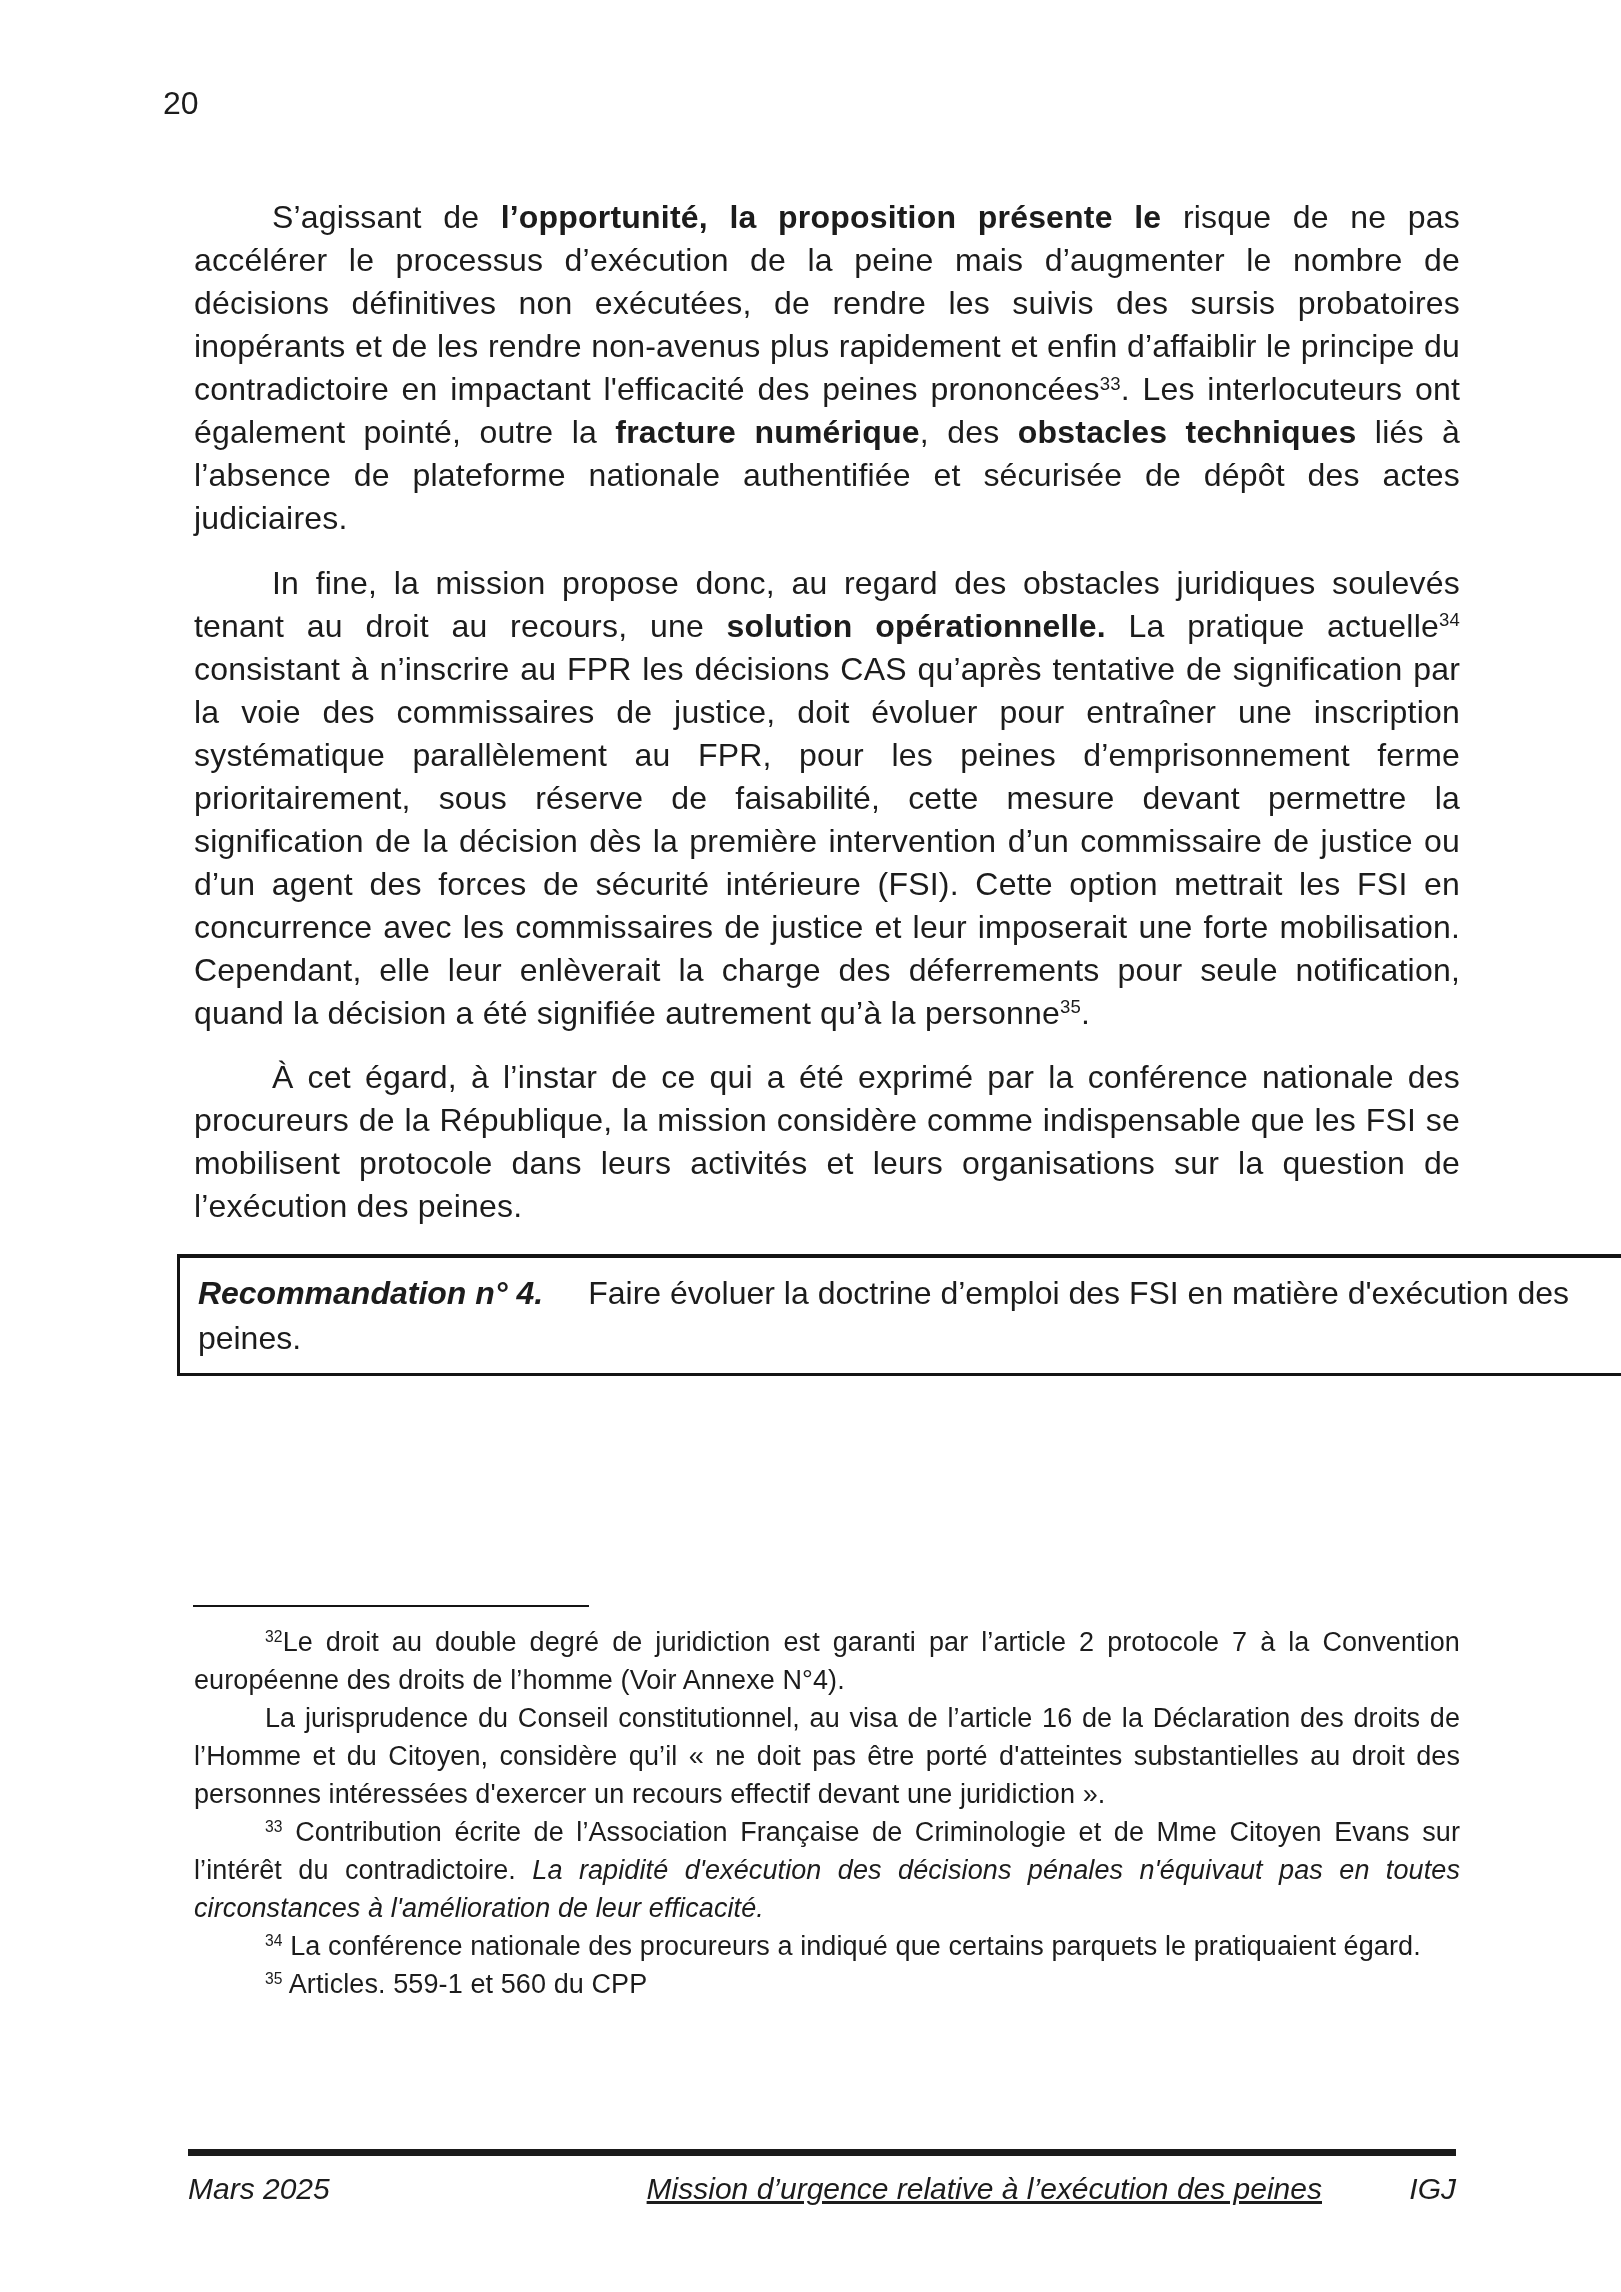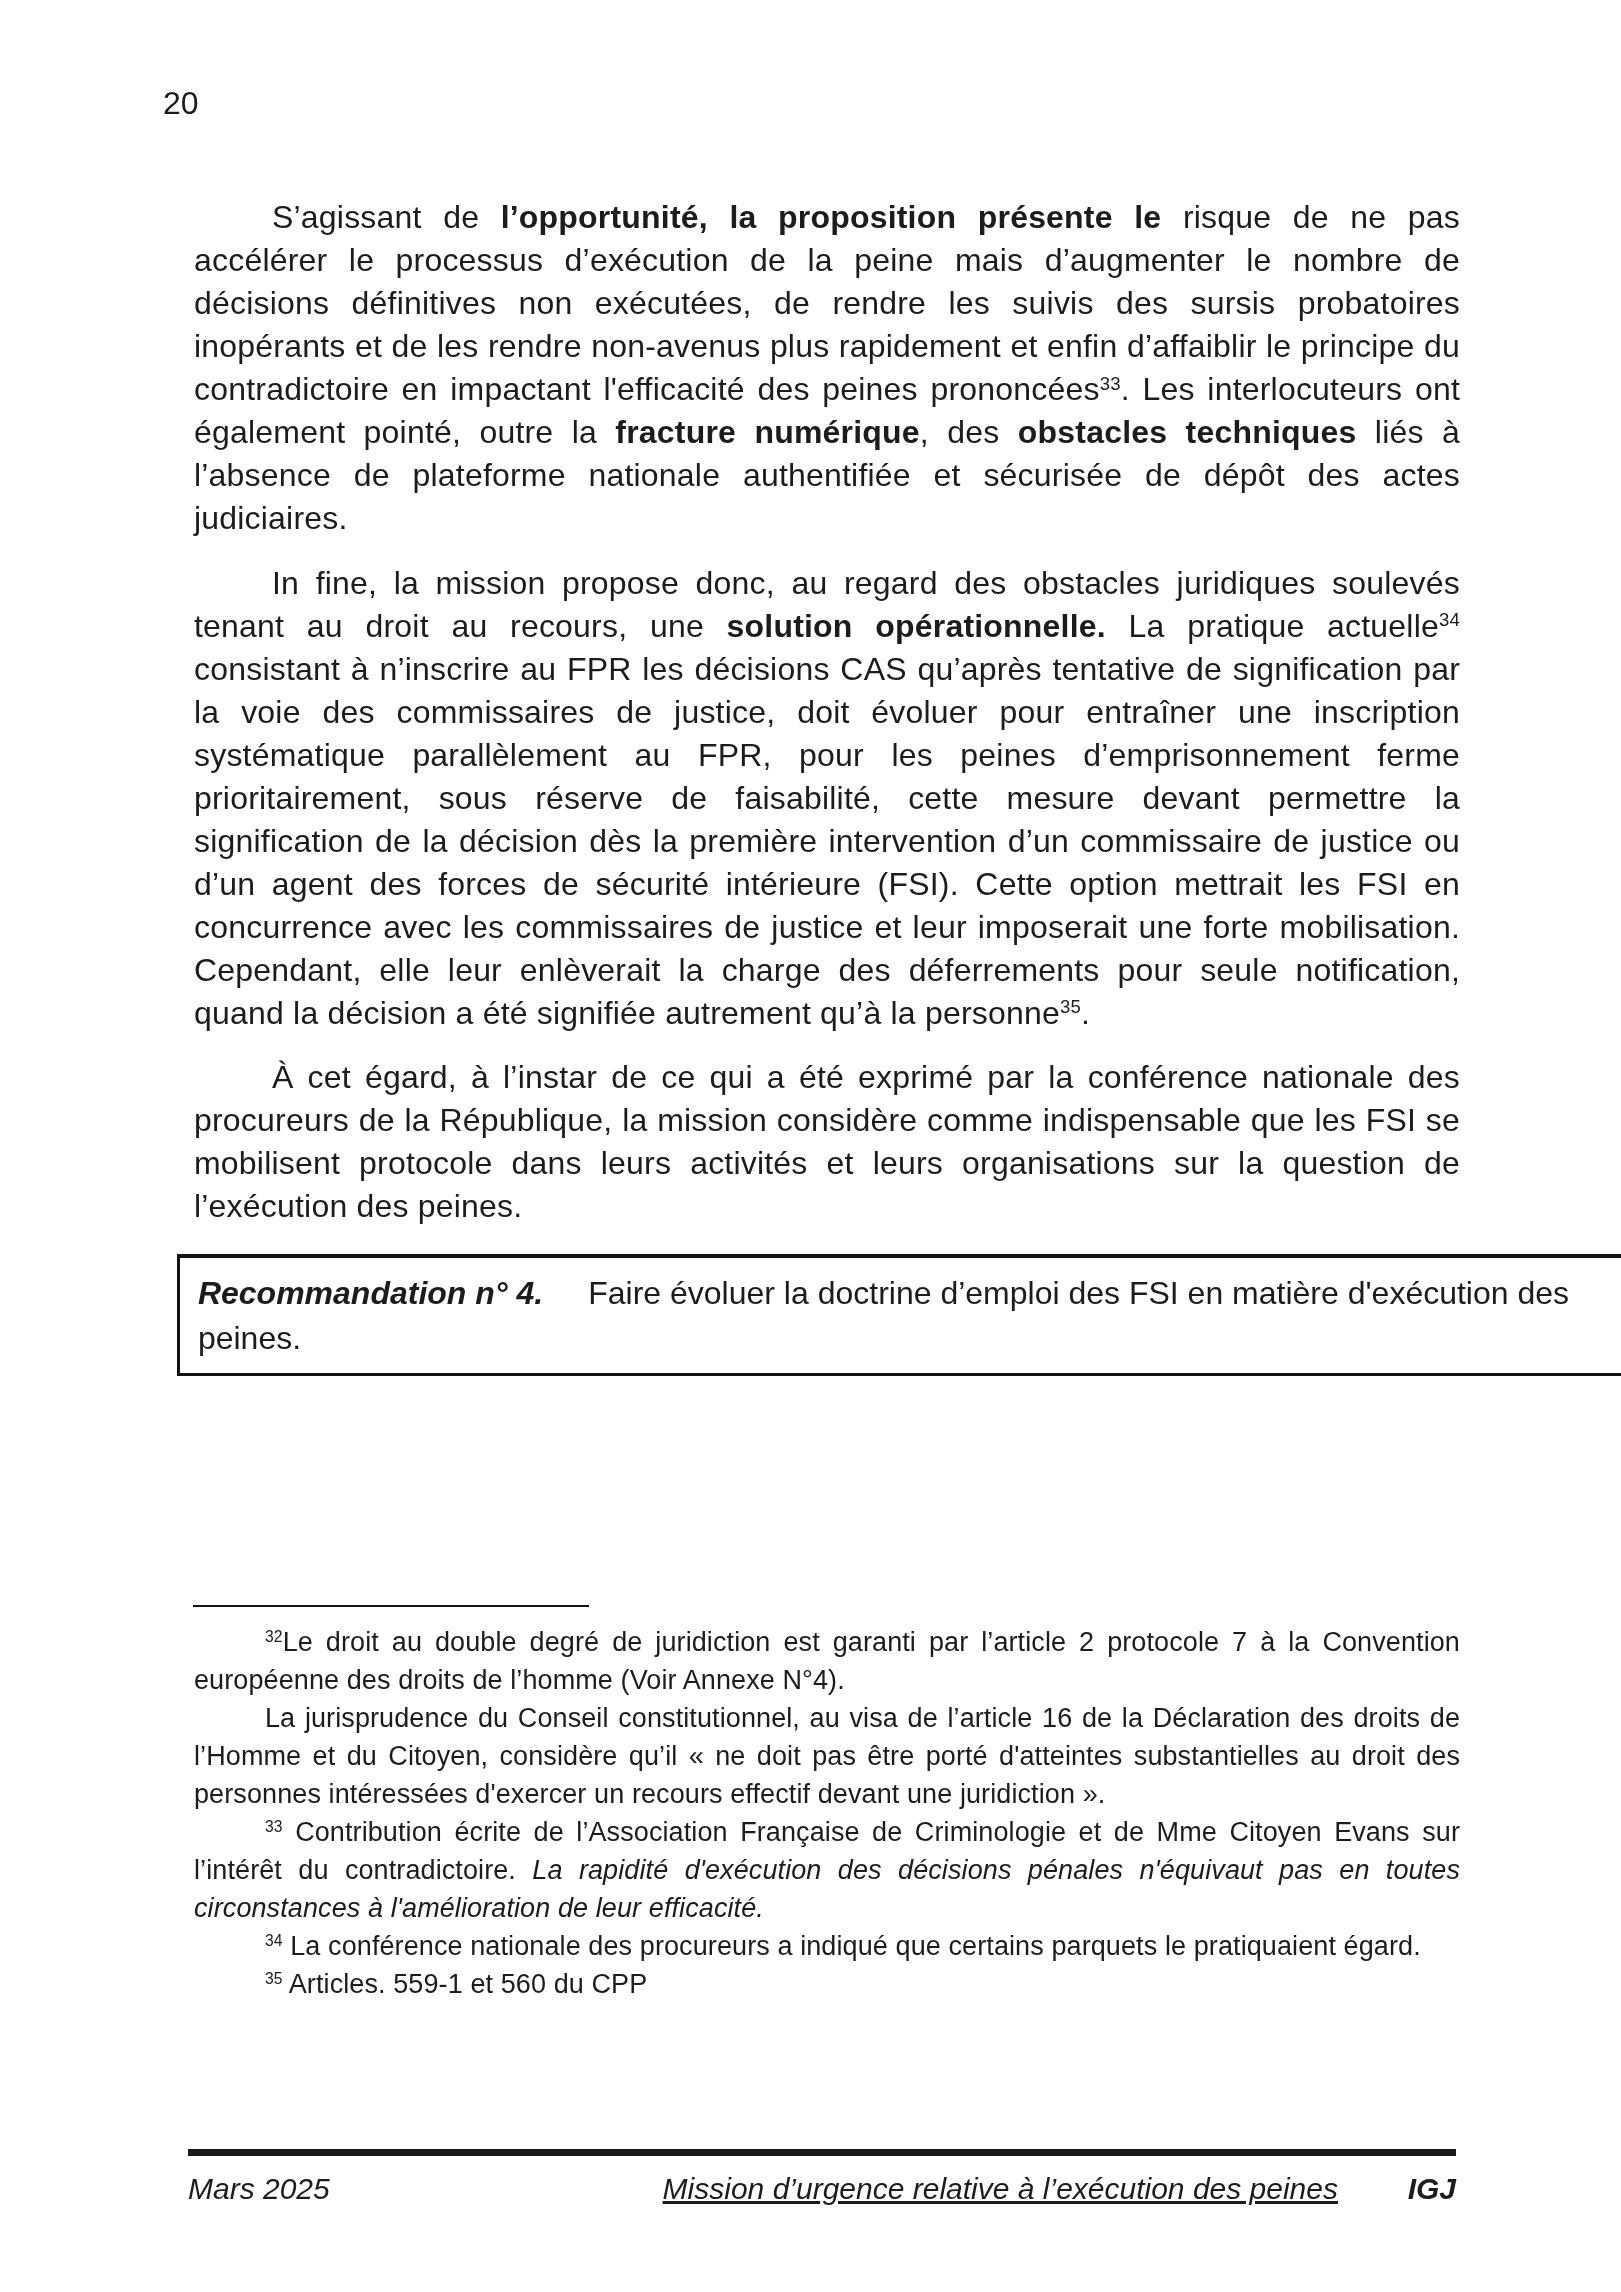--- a/index.html
+++ b/index.html
@@ -51,25 +51,25 @@
   }
   .footnotes p{
     margin:0;text-align:justify;text-indent:71px;
     letter-spacing:0.1px;
   }
   .page-footer{
     position:absolute;left:188px;top:2149px;width:1268px;
     border-top:7.8px solid #1a1a1a;
     display:flex;justify-content:space-between;align-items:baseline;
     padding-top:13.7px;
-    font-style:italic;font-size:30px;line-height:37px;
+    font-style:italic;font-size:30px;line-height:37px;gap:16px;
   }
   .page-footer .center{flex:1;text-align:right;text-decoration:underline;}
   .page-footer .left{min-width:225px;text-align:left;}
-  .page-footer .right{min-width:118px;text-align:right;font-weight:bold;}
+  .page-footer .right{min-width:118px;text-align:right;}
 </style>
 </head>
 <body>
 
 <div class="page-number">20</div>
 
 <div class="content">
   <p class="body-par"><span>S’agissant de </span><span style="font-weight: 700;">l’opportunité, la proposition présente le </span><span>risque de ne pas accélérer le processus d’exécution de la peine mais d’augmenter le nombre de décisions définitives non exécutées, de rendre les suivis des sursis probatoires inopérants et de les rendre non-avenus plus rapidement et enfin d’affaiblir le principe du contradictoire en impactant l'efficacité des peines prononcées</span><sup>33</sup><span>. Les interlocuteurs ont également pointé, outre la </span><span style="font-weight: 700;">fracture numérique</span><span>, des </span><span style="font-weight: 700;">obstacles techniques</span><span> liés à l’absence de plateforme nationale authentifiée et sécurisée de dépôt des actes judiciaires.</span></p>
   <p class="body-par"><span>In fine, la mission propose donc, au regard des obstacles juridiques soulevés tenant au droit au recours, une </span><span style="font-weight: 700;">solution opérationnelle.</span><span> La pratique actuelle</span><sup>34</sup><span> consistant à n’inscrire au FPR les décisions CAS qu’après tentative de signification par la voie des commissaires de justice, doit évoluer pour entraîner une inscription systématique parallèlement au FPR, pour les peines d’emprisonnement ferme prioritairement, sous réserve de faisabilité, cette mesure devant permettre la signification de la décision dès la première intervention d’un commissaire de justice ou d’un agent des forces de sécurité intérieure (FSI). Cette option mettrait les FSI en concurrence avec les commissaires de justice et leur imposerait une forte mobilisation. Cependant, elle leur enlèverait la charge des déferrements pour seule notification, quand la décision a été signifiée autrement qu’à la personne</span><sup>35</sup><span>.</span></p>
   <p class="body-par"><span>À cet égard, à l’instar de ce qui a été exprimé par la conférence nationale des procureurs de la République, la mission considère comme indispensable que les FSI se mobilisent protocole dans leurs activités et leurs organisations sur la question de l’exécution des peines.</span></p>

